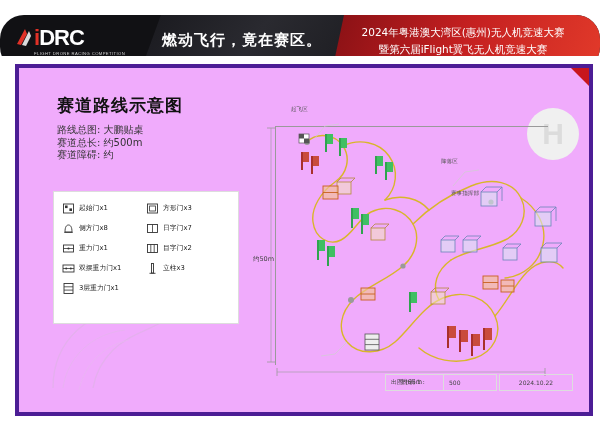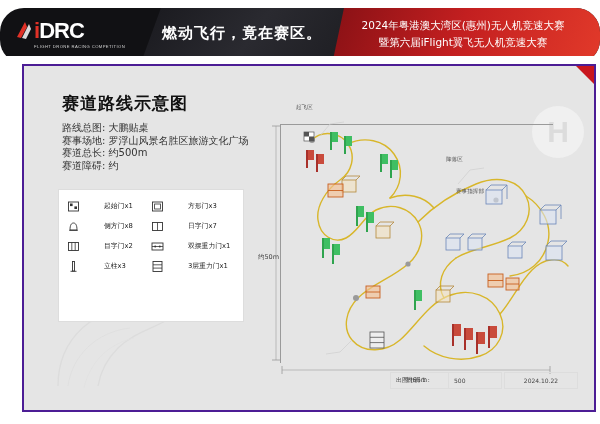--- a/index.html
+++ b/index.html
@@ -5,21 +5,21 @@
   html,body{margin:0;padding:0;}
   body{
     width:600px;height:424px;
     background:#ffffff;
     font-family:"Liberation Sans","DejaVu Sans",sans-serif;
     overflow:hidden;
     position:relative;
   }
   
   .header{
-    position:absolute;left:0;top:8px;width:600px;height:56px;
+    position:absolute;left:0;top:15px;width:600px;height:56px;
     background:#111114;
     overflow:hidden;
     border-radius:24px;
   }
   .header:before{
     content:"";position:absolute;left:150px;top:-20px;width:260px;height:100px;
     background:linear-gradient(110deg,#1b1b20 0%,#2a2a30 40%,#17171b 100%);
     transform:skewX(-20deg);
   }
   .hdr-red{
@@ -54,23 +54,23 @@
     color:#fff;text-align:center;
     font-size:10.5px;line-height:17px;font-weight:normal;
     font-family:"DejaVu Sans",sans-serif;
   }
   
   .poster{
     position:absolute;left:0;top:56px;width:600px;height:368px;
     background:#ffffff;
   }
   .card{
-    position:absolute;left:22px;top:8px;width:570px;height:344px;
-    border:2px solid #4c1d95;
-    background:#e5e5e5;
+    position:absolute;left:15px;top:8px;width:570px;height:344px;
+    border:4px solid #4c1d95;
+    background:#f0abfc;
   }
   .card-corner{
     position:absolute;right:0;top:0;width:0;height:0;
     border-left:18px solid transparent;
     border-top:18px solid #c8161d;
   }
   .swan{
     position:absolute;left:14px;top:150px;width:230px;height:180px;
     opacity:.22;
   }
@@ -93,21 +93,20 @@
     padding:6px 8px;
     box-sizing:border-box;
   }
   .legend-grid{
     display:flex;flex-wrap:wrap;
   }
   .lg-item{
     width:50%;height:20px;display:flex;align-items:center;
     font-size:6.8px;color:#222;
     font-family:"DejaVu Sans",sans-serif;
-    gap:20px;
   }
   .lg-icon{
     width:13px;height:13px;margin-right:4px;flex:none;
     display:flex;align-items:center;justify-content:center;
   }
   
   .map{
     position:absolute;left:236px;top:22px;width:330px;height:308px;
   }
   .map-frame{
@@ -189,21 +188,20 @@
                C68 144 62 158 60 170" fill="none" stroke="#bfbfbf" stroke-width="1.4"></path>
       <path d="M100 48 C96 40 98 30 106 26" fill="none" stroke="#bfbfbf" stroke-width="1.2"></path>
       <path d="M30 170 C34 140 58 116 92 112" fill="none" stroke="#cccccc" stroke-width="1"></path>
       <path d="M46 172 C52 146 70 128 96 122" fill="none" stroke="#d4d4d4" stroke-width=".9"></path>
     </svg>
 
     <div class="title">赛道路线示意图</div>
 
     <div class="meta">
       <div>路线总图: 大鹏贴桌</div>
-      <div>赛事场地: 罗浮山风景名胜区旅游文化广场</div>
       <div>赛道总长: 约500m</div>
       <div>赛道障碍: 约</div>
     </div>
 
     <div class="legend">
       <div class="legend-grid">
 
         <div class="lg-item">
           <span class="lg-icon">
             <svg viewBox="0 0 13 13" width="13" height="13">
@@ -238,20 +236,30 @@
         <div class="lg-item">
           <span class="lg-icon">
             <svg viewBox="0 0 13 13" width="13" height="13">
               <rect x="1.5" y="2.5" width="10" height="8" fill="none" stroke="#333" stroke-width=".9"></rect>
               <line x1="6.5" y1="2.5" x2="6.5" y2="10.5" stroke="#333" stroke-width=".8"></line>
             </svg>
           </span>
           <span>日字门x7</span>
         </div>
 
+        <div class="lg-item">
+          <span class="lg-icon">
+            <svg viewBox="0 0 13 13" width="13" height="13">
+              <rect x="1.5" y="3" width="10" height="7" fill="none" stroke="#333" stroke-width=".9"></rect>
+              <line x1="1.5" y1="6.5" x2="11.5" y2="6.5" stroke="#333" stroke-width=".8"></line>
+              <circle cx="6.5" cy="6.5" r="1.1" fill="#333"></circle>
+            </svg>
+          </span>
+          <span>重力门x1</span>
+        </div>
 
         <div class="lg-item">
           <span class="lg-icon">
             <svg viewBox="0 0 13 13" width="13" height="13">
               <rect x="1.5" y="2.5" width="10" height="8" fill="none" stroke="#333" stroke-width=".9"></rect>
               <line x1="4.8" y1="2.5" x2="4.8" y2="10.5" stroke="#333" stroke-width=".8"></line>
               <line x1="8.2" y1="2.5" x2="8.2" y2="10.5" stroke="#333" stroke-width=".8"></line>
             </svg>
           </span>
           <span>目字门x2</span>

